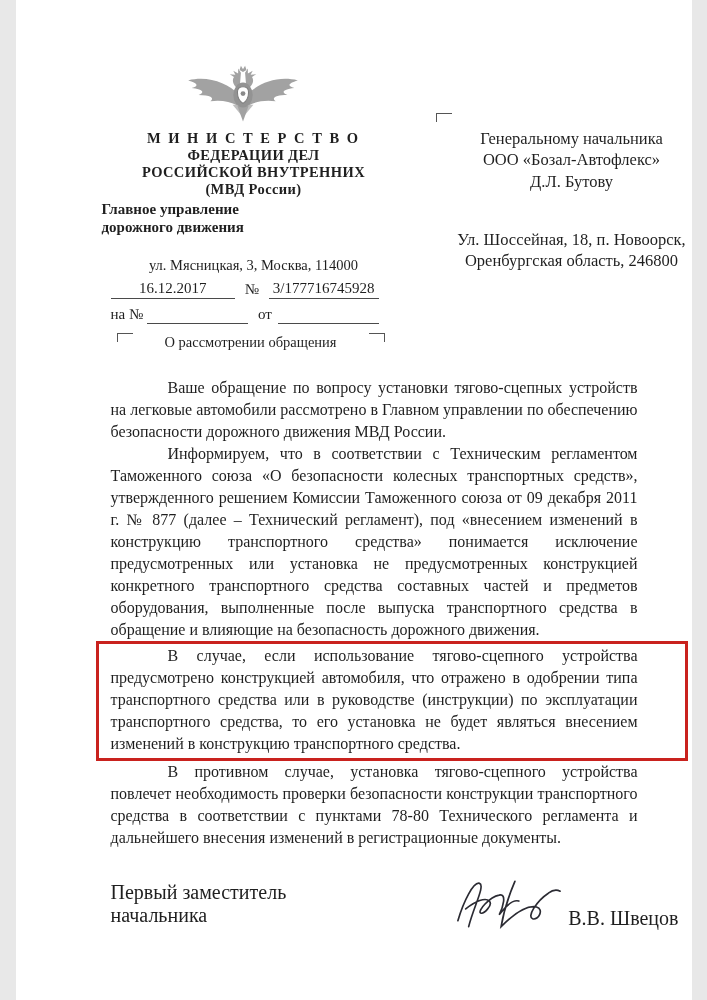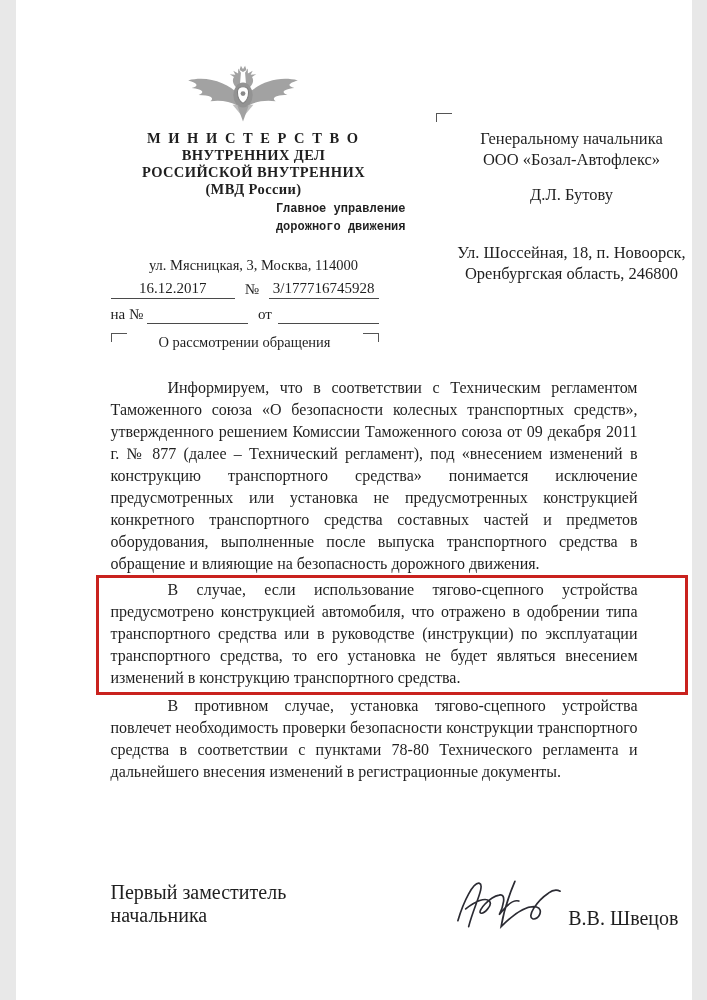--- a/index.html
+++ b/index.html
@@ -22,21 +22,21 @@
   
   .emblem{position:absolute;left:168px;top:62px;width:118px;height:66px;}
   .ministry{
     position:absolute;left:86px;top:130px;width:304px;
     text-align:center;font-weight:bold;font-size:14.5px;line-height:17px;
     letter-spacing:0.4px;
   }
   .ministry .l0{letter-spacing:2px;}
   .department{
     position:absolute;left:86px;top:201px;width:304px;
-    text-align:right;font-weight:bold;font-size:12px;line-height:17.5px;font-family:Liberation Mono, monospace;
+    text-align:left;font-weight:bold;font-size:15px;line-height:17.5px;
   }
   .street-address{
     position:absolute;left:86px;top:257px;width:304px;
     text-align:center;font-size:14.5px;
   }
   .date-row{
     position:absolute;left:95px;top:280px;width:268px;
     display:flex;align-items:flex-end;font-size:15px;
   }
   .u-line{border-bottom:1px solid var(--rule);text-align:center;padding:0 4px 1px 4px;}
@@ -44,34 +44,34 @@
   .num-label{width:36px;text-align:center;padding-bottom:1px;}
   .num-cell{flex:1;}
   .ref-row{
     position:absolute;left:95px;top:306px;width:268px;
     display:flex;align-items:flex-end;font-size:15px;
   }
   .ref-label{padding:0 4px 1px 0;}
   .ref-blank{flex:1;border-bottom:1px solid var(--rule);height:18px;}
   .from-label{padding:0 6px 1px 10px;}
   .subject-row{
-    position:absolute;left:95px;top:330px;width:268px;
+    position:absolute;left:101px;top:330px;width:268px;
     display:flex;align-items:flex-start;font-size:14.5px;
   }
   .corner-tl{width:16px;height:9px;border-top:1px solid #555;border-left:1px solid #555;margin-top:3px;}
   .corner-tr{width:16px;height:9px;border-top:1px solid #555;border-right:1px solid #555;margin-top:3px;}
   .subject-text{flex:1;text-align:center;padding-top:4px;}
 
   
   .recipient{
     position:absolute;left:420px;top:110px;width:272px;
     text-align:center;font-size:16.5px;line-height:21px;
   }
   .recipient-corners{display:flex;justify-content:space-between;margin-bottom:6px;}
-  .recipient .person{margin-top:14px;}
+  .recipient .person{margin-top:1px;}
   .recipient .rec-address{margin-top:37px;}
 
   
   .letter-body{
     position:absolute;left:95px;top:377px;width:527px;
     font-size:16px;line-height:22px;text-align:justify;
   }
   .para{margin:0;text-indent:57px;}
   .para.highlighted{
     border:3px solid var(--highlight);
@@ -112,21 +112,21 @@
 
       <ellipse cx="85" cy="42" rx="14" ry="18" fill="#939393"></ellipse>
 
       <path d="M85 30 C90 30 93 33 93 38 C93 46 90 51 85 54 C80 51 77 46 77 38 C77 33 80 30 85 30 Z" fill="#ffffff" stroke="#7d7d7d" stroke-width="1.5"></path>
       <circle cx="85" cy="40" r="3.5" fill="#8a8a8a"></circle>
     </svg>
   </div>
 
   <div class="ministry">
     <div class="l0">М И Н И С Т Е Р С Т В О</div>
-    <div>ВНУТРЕННИХ  ДЕЛ</div>
+    <div>ФЕДЕРАЦИИ  ДЕЛ</div>
     <div>РОССИЙСКОЙ  ВНУТРЕННИХ</div>
     <div>(МВД России)</div>
   </div>
 
   <div class="department">
     <div>Главное управление</div>
     <div>дорожного движения</div>
   </div>
 
   <div class="street-address">ул. Мясницкая, 3, Москва, 114000</div>
@@ -156,20 +156,21 @@
       <span class="corner-tr"></span>
     </div>
     <div>Генеральному начальника</div>
     <div>ООО «Бозал-Автофлекс»</div>
     <div class="person">Д.Л. Бутову</div>
     <div class="rec-address">Ул. Шоссейная, 18, п. Новоорск,</div>
     <div>Оренбургская область, 246800</div>
   </div>
 
   <div class="letter-body">
+      <p class="para">Ваше обращение по вопросу установки тягово-сцепных устройств на легковые автомобили рассмотрено в Главном управлении по обеспечению безопасности дорожного движения МВД России.</p>
       <p class="para">Информируем, что в соответствии с Техническим регламентом Таможенного союза «О безопасности колесных транспортных средств», утвержденного решением Комиссии Таможенного союза от 09 декабря 2011 г. № 877 (далее – Технический регламент), под «внесением изменений в конструкцию транспортного средства» понимается исключение предусмотренных или установка не предусмотренных конструкцией конкретного транспортного средства составных частей и предметов оборудования, выполненные после выпуска транспортного средства в обращение и влияющие на безопасность дорожного движения.</p>
       <p class="para highlighted">В случае, если использование тягово-сцепного устройства предусмотрено конструкцией автомобиля, что отражено в одобрении типа транспортного средства или в руководстве (инструкции) по эксплуатации транспортного средства, то его установка не будет являться внесением изменений в конструкцию транспортного средства.</p>
       <p class="para">В противном случае, установка тягово-сцепного устройства повлечет необходимость проверки безопасности конструкции транспортного средства в соответствии с пунктами 78-80 Технического регламента и дальнейшего внесения изменений в регистрационные документы.</p>
     </div>
 
   <div class="signature-row">
     <span>Первый заместитель начальника</span>
     <span class="signature-scribble">
       <svg viewBox="0 0 120 62" width="118" height="62" xmlns="http://www.w3.org/2000/svg">
         <path d="M8 48 C14 28 24 8 30 10 C36 12 24 34 19 54 M16 36 C26 28 36 24 40 28 C44 32 34 42 31 40 C28 38 40 24 50 22 C58 20 54 34 50 42 C56 34 64 26 70 28 M66 8 C60 22 54 42 52 54 C64 42 78 32 88 34 C96 36 90 48 84 46 C78 44 88 28 100 20 C104 17 108 16 112 18" fill="none" stroke="#2b2b33" stroke-width="1.7" stroke-linecap="round"></path>

